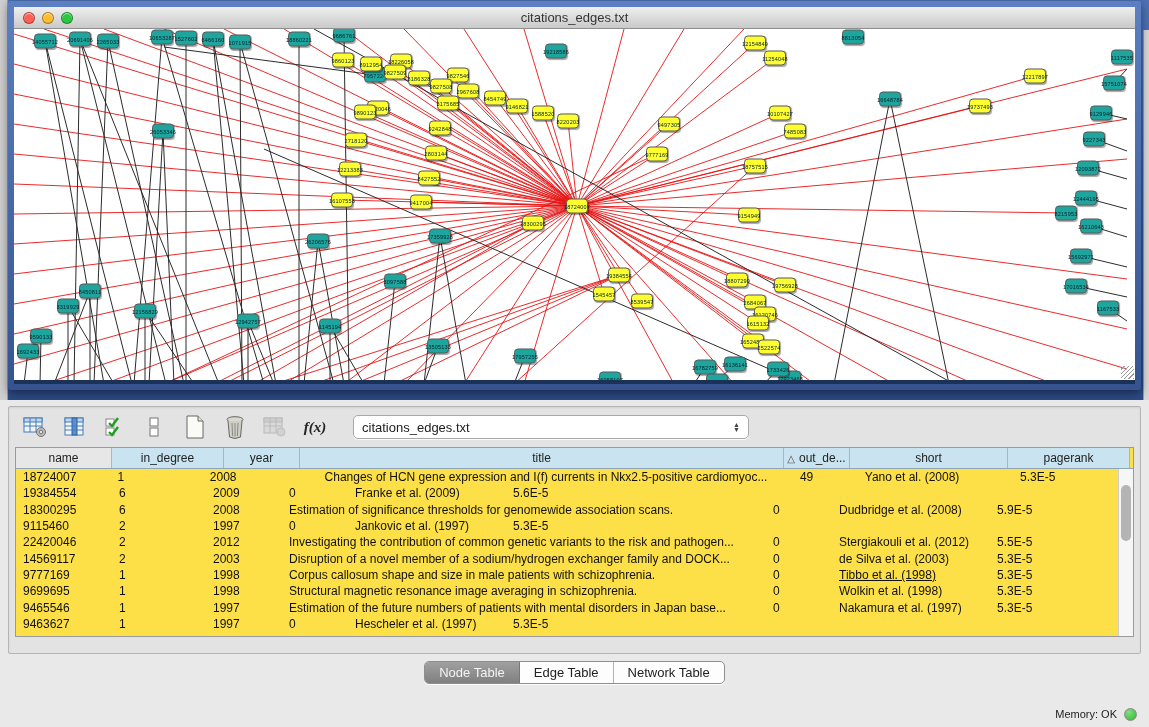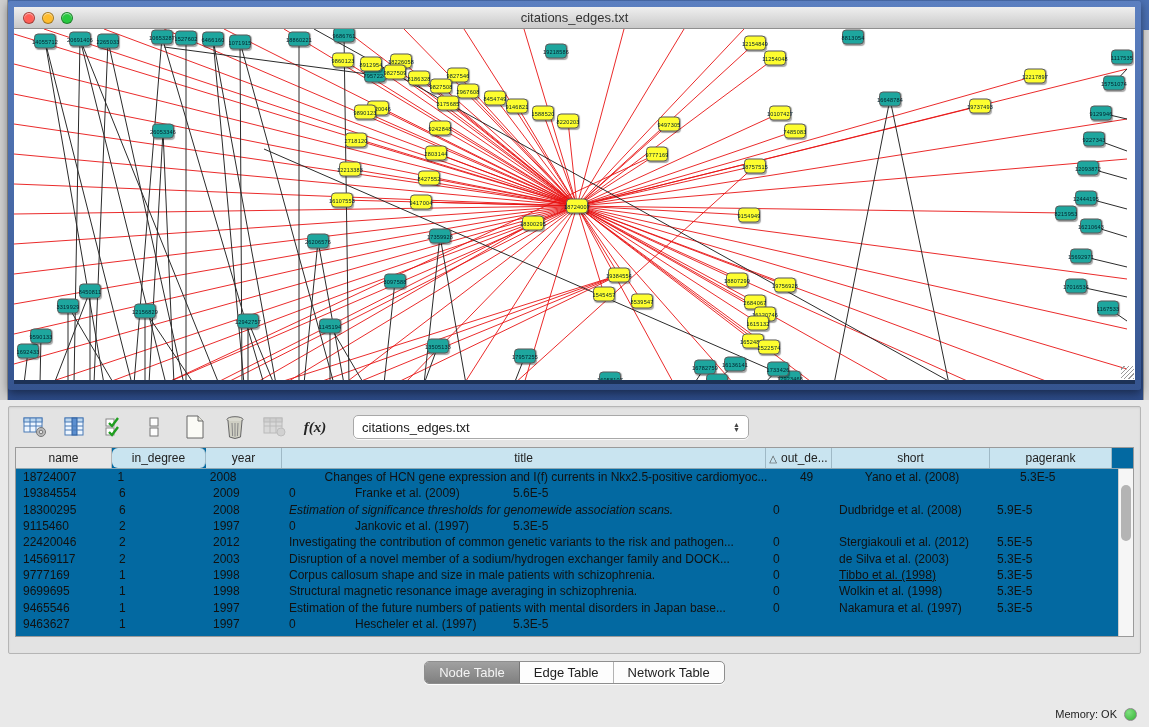--- a/index.html
+++ b/index.html
@@ -49,21 +49,21 @@
              border-radius:2px; box-shadow:inset 0 1px 2px rgba(0,0,0,.08); }
   .toolbar { display:flex; align-items:center; gap:12px; padding:7px 10px 5px 12px; height:38px; }
   .tool { display:inline-flex; align-items:center; justify-content:center; width:28px; height:26px;text-align:right; }
   .tool svg { display:block; }
   .fx { font-family:"Liberation Serif",serif; font-style:italic; font-weight:bold; font-size:15px; color:#222; }
   .combo { margin-left:12px; width:396px; height:24px; background:#fff; border:1px solid #a8a8a8; border-radius:5px;
            display:flex; align-items:center; padding:0 8px; box-shadow:0 1px 0 rgba(255,255,255,.8); }
   .combo .combo-value { font-size:13px; color:#222; }
   .combo .combo-arrows { margin-left:auto; display:flex; flex-direction:column; line-height:5px; font-size:7px; color:#444; }
 
-  .table-wrap { position:relative; margin:2px 6px 0 6px; height:190px; background:#0369a1; border:1px solid #9a9a9a; overflow:hidden; }
+  .table-wrap { position:relative; margin:2px 6px 0 6px; height:190px; background:#fde047; border:1px solid #9a9a9a; overflow:hidden; }
   .thead { display:flex; height:21px; border-bottom:1px solid #8fa7b2; }
   .th { background:#c9e4f0; border-right:1px solid #9fb9c6; font-size:12px; color:#222;
         display:flex; align-items:center; justify-content:center; overflow:hidden; white-space:nowrap; }
   .th.key { background:#e7e7e7; border-right:1px solid #b5b5b5; }
   .th .sort { font-size:10px; color:#4a4a4a; margin-right:4px; }
   .trow { display:flex; height:16.3px; font-size:12px; color:#111; }
   .td { padding-left:7px; overflow:hidden; white-space:nowrap; display:flex; align-items:center; }
   .vscroll { position:absolute; right:0; top:21px; bottom:0; width:15px; background:#f6f6f6; border-left:1px solid #cfcfcf; }
   .vthumb { position:absolute; left:2px; top:16px; width:10px; height:56px; background:#b4b4b4; border-radius:6px; }
 
@@ -600,21 +600,21 @@
             <span>▼</span>
           </span>
       </span>
     </div>
 
     <div class="table-wrap">
       <div class="thead" id="thead">
           <div class="th key" style="width: 96px;">
             <span>name</span>
           </div>
-          <div class="th" style="width: 94px; border-radius: 6px;">
+          <div class="th" style="width: 112px;">
             <span>in_degree</span>
           </div>
           <div class="th" style="width: 76px;">
             <span>year</span>
           </div>
           <div class="th" style="width: 484px;">
             <span>title</span>
           </div>
           <div class="th" style="width: 66px;">
             <span class="sort">△</span>
@@ -642,21 +642,21 @@
             <div class="td" style="width: 94px;">6</div>
             <div class="td" style="width: 76px;">2009</div>
             <div class="td" style="width: 66px;">0</div>
             <div class="td" style="width: 158px;">Franke et al. (2009)</div>
             <div class="td" style="width: 122px;">5.6E-5</div>
           </div>
           <div class="trow">
             <div class="td" style="width: 96px;">18300295</div>
             <div class="td" style="width: 94px;">6</div>
             <div class="td" style="width: 76px;">2008</div>
-            <div class="td" style="width: 484px; font-style: italic;">Estimation of significance thresholds for genomewide association scans.</div>
+            <div class="td" style="width: 484px;">Estimation of significance thresholds for genomewide association scans.</div>
             <div class="td" style="width: 66px;">0</div>
             <div class="td" style="width: 158px;">Dudbridge et al. (2008)</div>
             <div class="td" style="width: 122px;">5.9E-5</div>
           </div>
           <div class="trow">
             <div class="td" style="width: 96px;">9115460</div>
             <div class="td" style="width: 94px;">2</div>
             <div class="td" style="width: 76px;">1997</div>
             <div class="td" style="width: 66px;">0</div>
             <div class="td" style="width: 158px;">Jankovic et al. (1997)</div>

